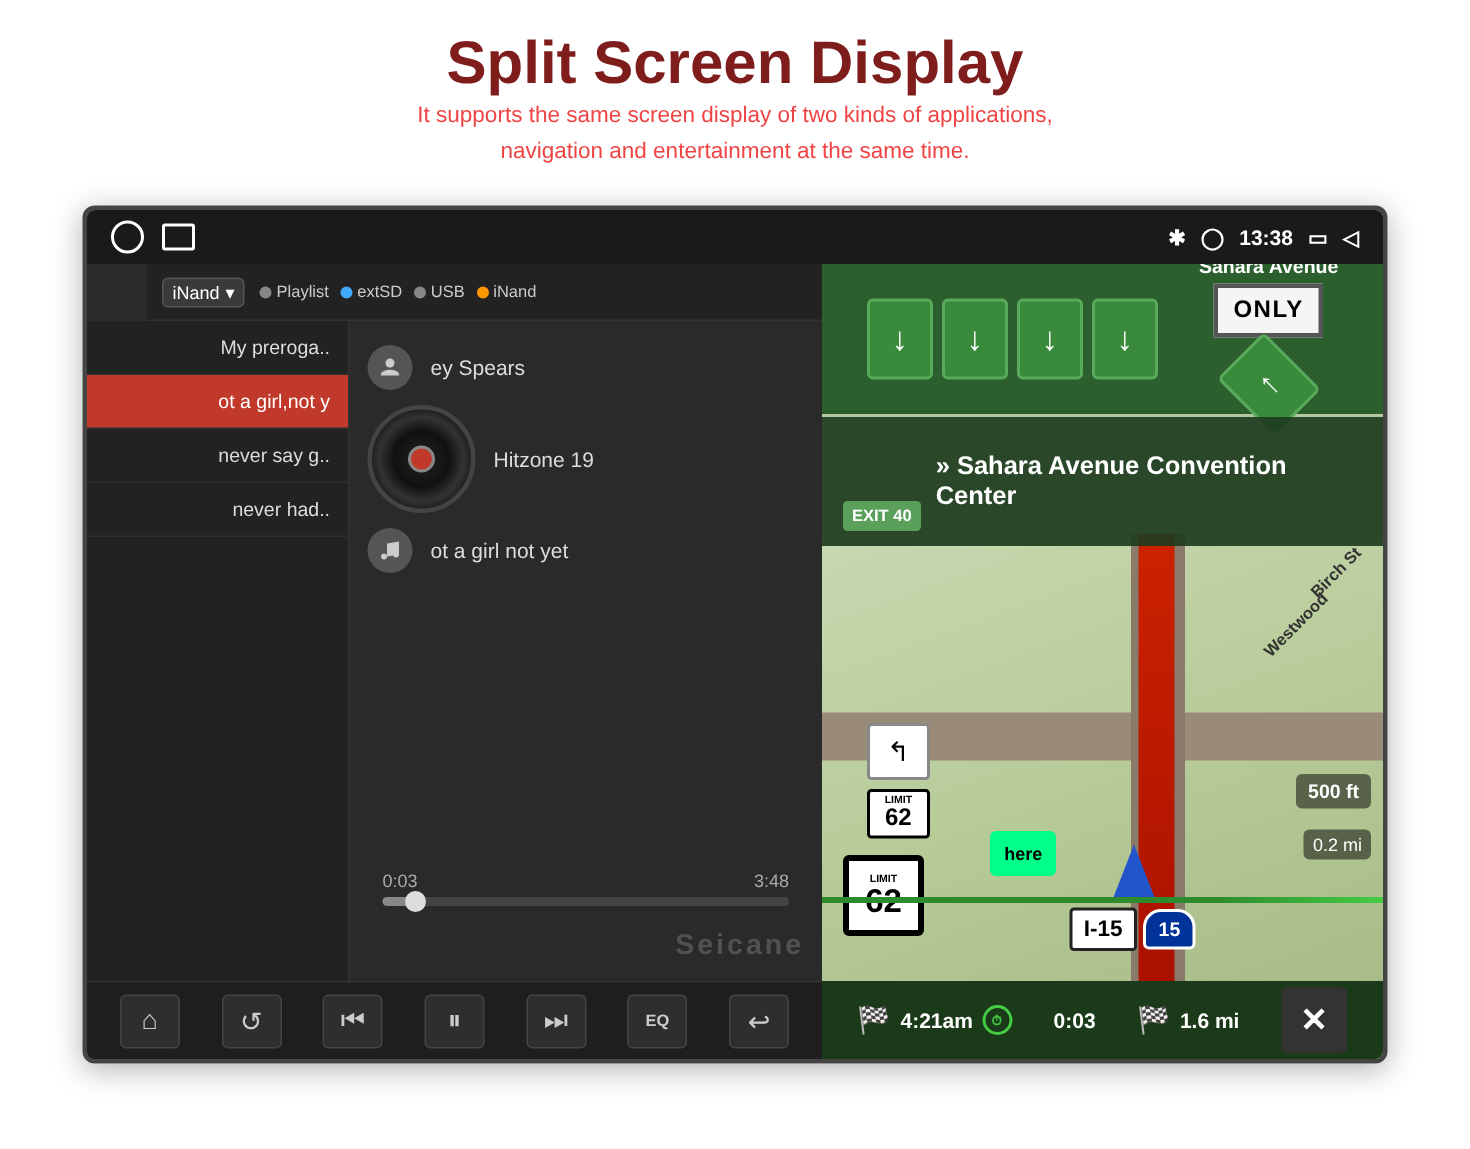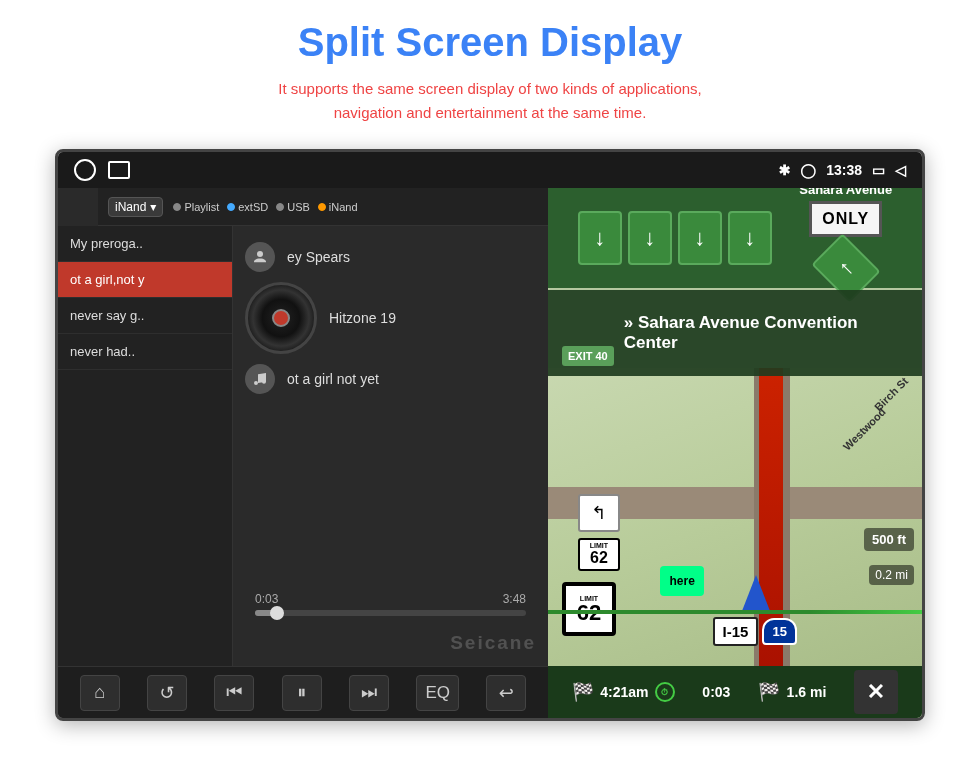--- a/index.html
+++ b/index.html
@@ -10,22 +10,21 @@
       font-family: Arial, sans-serif;
       display: flex;
       flex-direction: column;
       align-items: center;
       padding: 20px 0 30px;
     }
 
     .page-title {
       font-size: 40px;
       font-weight: 900;
-      color: #3b82f6;
-      margin-bottom: 12px;
+      color: #7f1d1d;
       text-align: center;
     }
 
     .page-subtitle {
       font-size: 15px;
       color: #ef4444;
       text-align: center;
       line-height: 1.6;
       max-width: 520px;
       margin-bottom: 24px;
@@ -124,20 +123,21 @@
       overflow: hidden;
       display: flex;
     }
 
     .playlist-sidebar {
       width: 175px;
       background: #222;
       display: flex;
       flex-direction: column;
       border-right: 1px solid #333;
+      text-align: right;
     }
     .playlist-item {
       padding: 10px 12px;
       color: #ddd;
       font-size: 13px;
       border-bottom: 1px solid #2e2e2e;
       white-space: nowrap;
       overflow: hidden;
       text-overflow: ellipsis;
     }
@@ -253,22 +253,22 @@
       border-radius: 4px;
       background: #2e2e2e;
       border: 1px solid #444;
       display: flex;
       align-items: center;
       justify-content: center;
       min-width: 40px;
       height: 36px;
     }
     .eq-btn {
-      font-size: 17px;
-      font-weight: normal;
+      font-size: 11px;
+      font-weight: bold;
       color: #ccc;
     }
 
     
     .right-panel {
       flex: 1;
       background: #b5c8a0;
       position: relative;
       overflow: hidden;
     }

